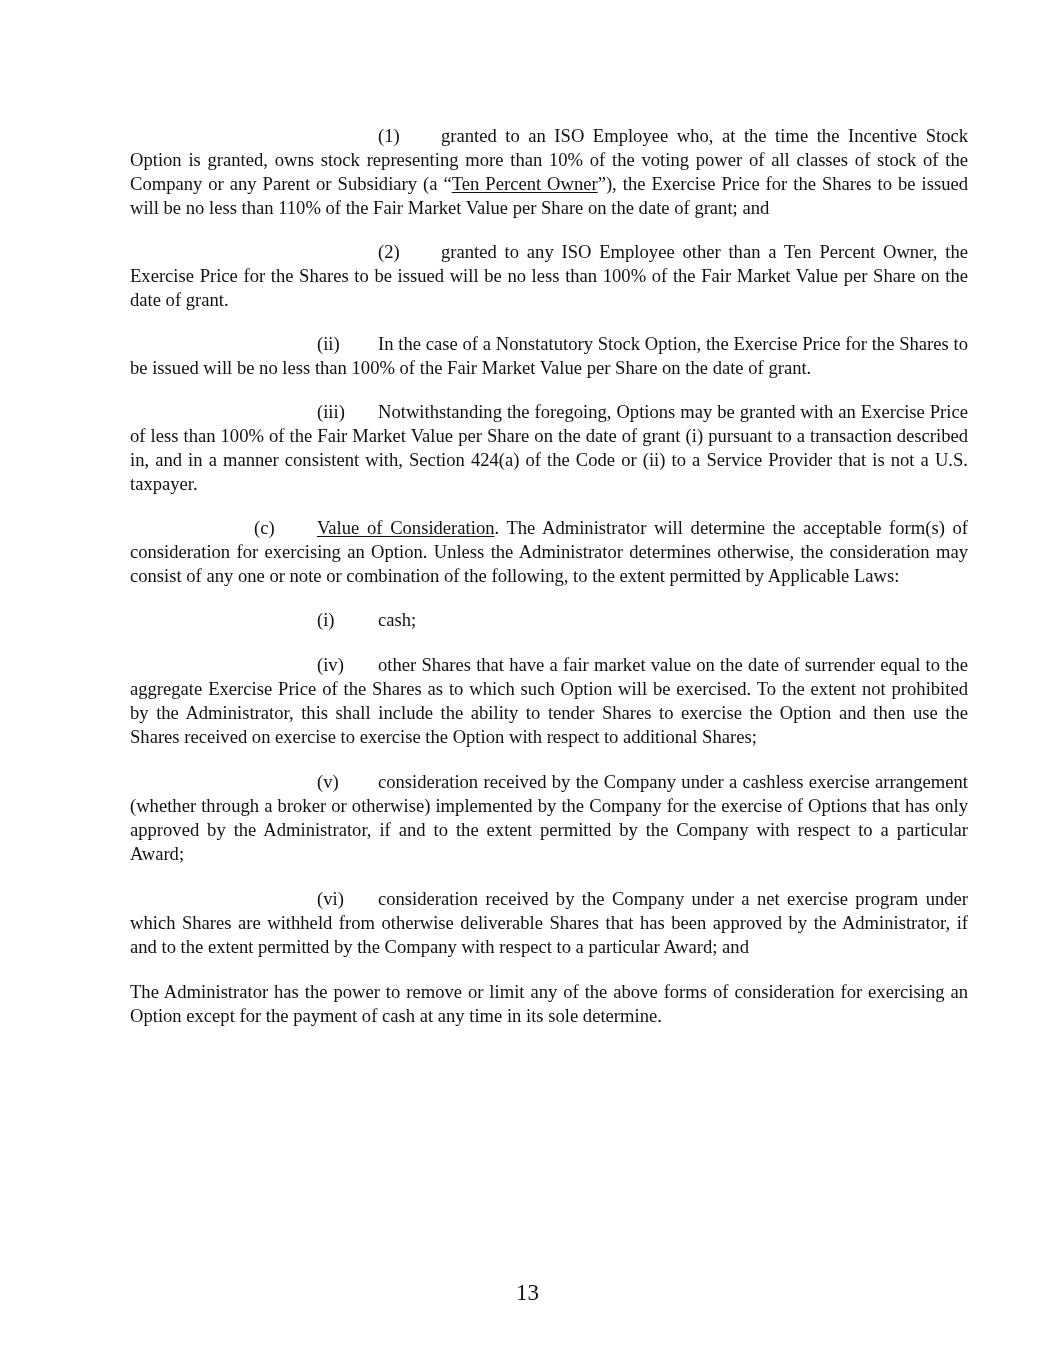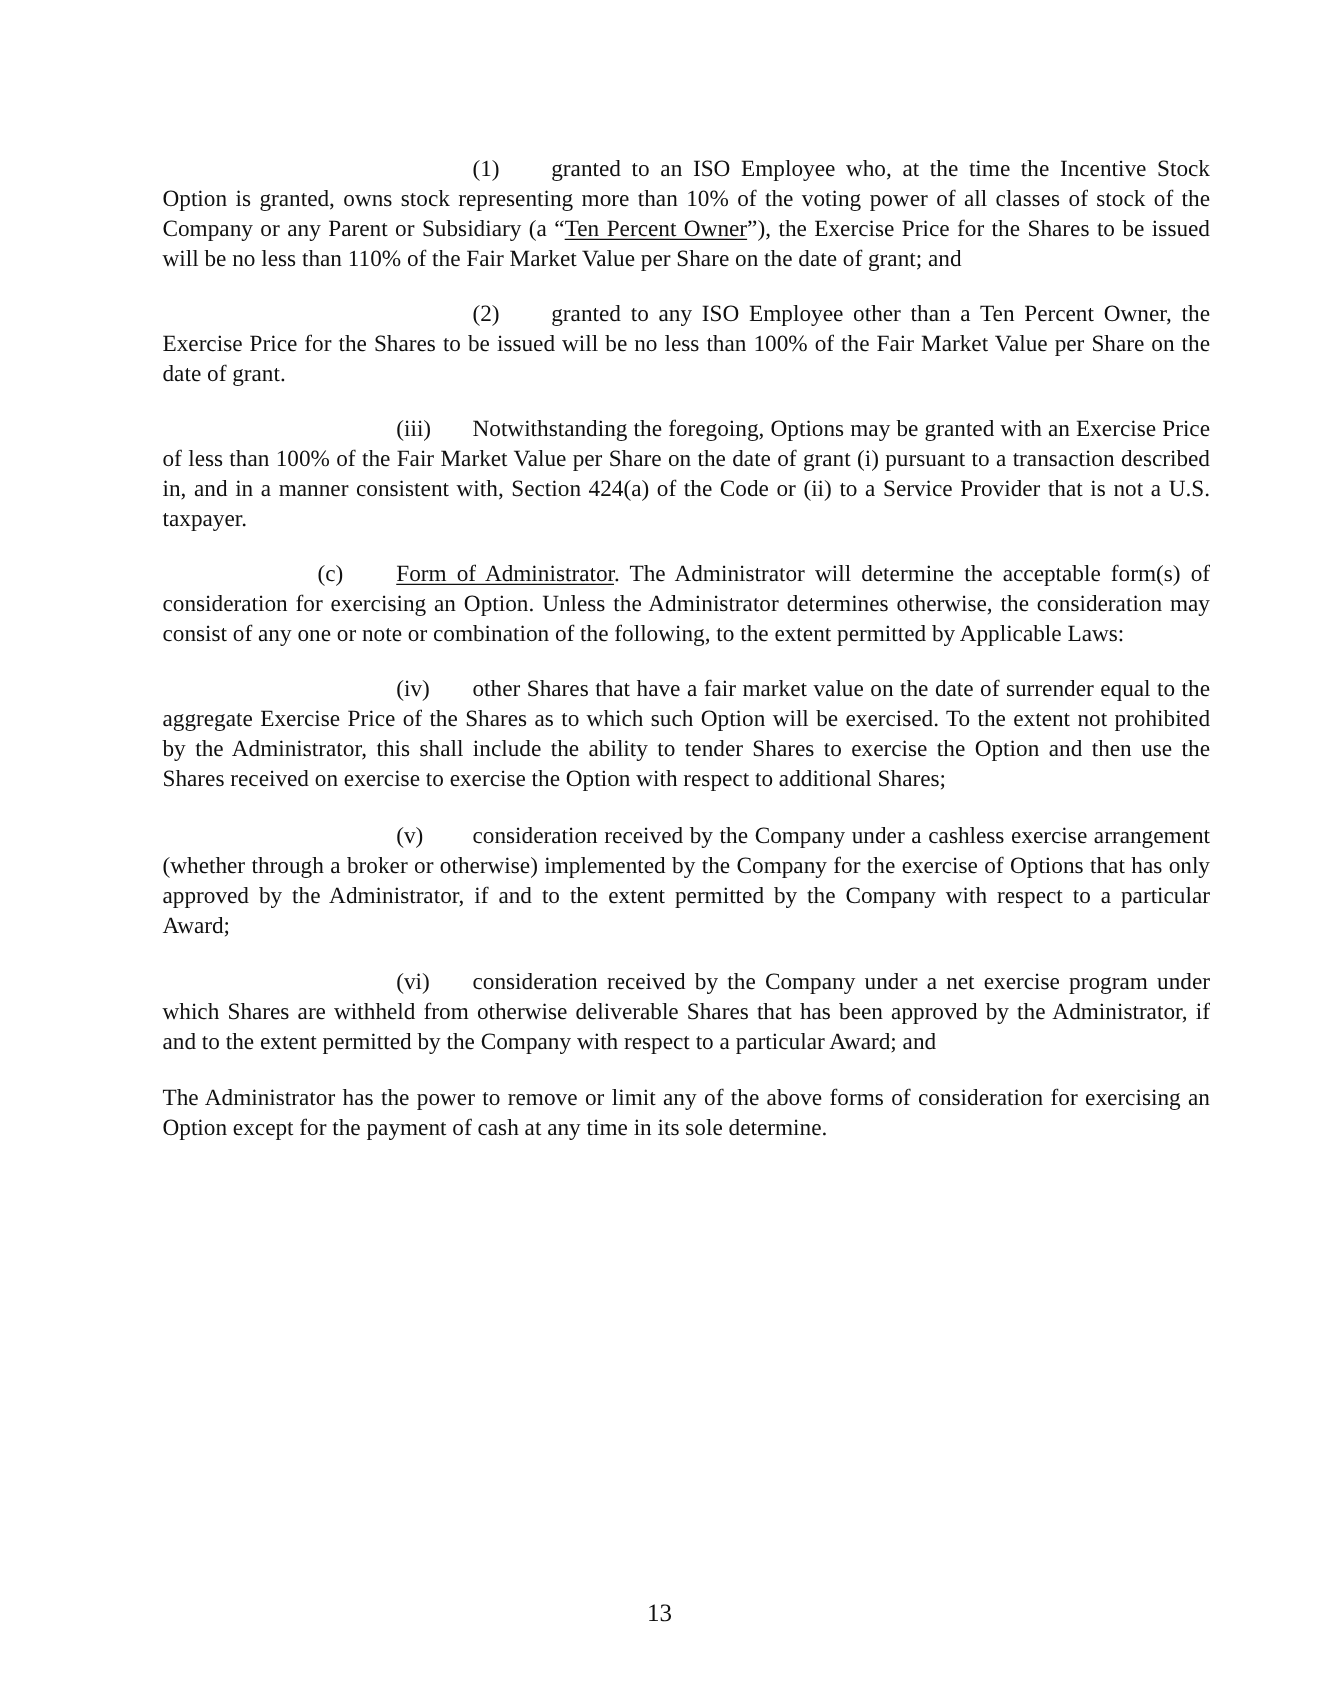--- a/index.html
+++ b/index.html
@@ -12,45 +12,51 @@
   .para { margin: 0 0 20px 0; text-align: justify; text-align-last: left; }
   .lbl { display: inline-block; }
   .l4 .lbl { margin-left: 248px; width: 63px; }
   .l3 .lbl { margin-left: 187px; width: 61px; }
   .l2 .lbl { margin-left: 124px; width: 63px; }
   .item { margin: 0 0 21px 0; }
   .item .lbl { margin-left: 187px; width: 61px; }
   u { text-decoration: underline; text-underline-offset: 2px; }
   .page-num {
     position: absolute; left: 0; width: 1055px; top: 1280px; text-align: center;
-    font-family: "Liberation Serif", "DejaVu Serif", serif; font-size: 20px; color: #111111;
+    font-family: "Liberation Serif", "DejaVu Serif", serif; font-size: 23px; color: #111111;
   }
 </style>
 </head>
 <body>
 
 <div class="page">
 
   <p class="para l4" style="margin-bottom:20px;">
     <span class="lbl">(1)</span><span>granted to an ISO Employee who, at the time the Incentive Stock Option is granted, owns stock representing more than 10% of the voting power of all classes of stock of the Company or any Parent or Subsidiary (a “</span><u>Ten Percent Owner</u><span>”), the Exercise Price for the Shares to be issued will be no less than 110% of the Fair Market Value per Share on the date of grant; and</span>
   </p>
 
   <p class="para l4">
     <span class="lbl">(2)</span><span>granted to any ISO Employee other than a Ten Percent Owner, the Exercise Price for the Shares to be issued will be no less than 100% of the Fair Market Value per Share on the date of grant.</span>
   </p>
 
+  <p class="para l3">
+    <span class="lbl">(ii)</span><span>In the case of a Nonstatutory Stock Option, the Exercise Price for the Shares to be issued will be no less than 100% of the Fair Market Value per Share on the date of grant.</span>
+  </p>
 
   <p class="para l3">
     <span class="lbl">(iii)</span><span>Notwithstanding the foregoing, Options may be granted with an Exercise Price of less than 100% of the Fair Market Value per Share on the date of grant (i) pursuant to a transaction described in, and in a manner consistent with, Section 424(a) of the Code or (ii) to a Service Provider that is not a U.S. taxpayer.</span>
   </p>
 
   <p class="para l2">
-    <span class="lbl">(c)</span><u>Form of Administrator</u><span>. The Administrator will determine the acceptable form(s) of consideration for exercising an Option. Unless the Administrator determines otherwise, the consideration may consist of any one or note or combination of the following, to the extent permitted by Applicable Laws:</span>
+    <span class="lbl">(c)</span><u>Value of Consideration</u><span>. The Administrator will determine the acceptable form(s) of consideration for exercising an Option. Unless the Administrator determines otherwise, the consideration may consist of any one or note or combination of the following, to the extent permitted by Applicable Laws:</span>
   </p>
 
+  <p class="para item">
+    <span class="lbl">(i)</span><span>cash;</span>
+  </p>
 
 
 
   <p class="para item">
     <span class="lbl">(iv)</span><span>other Shares that have a fair market value on the date of surrender equal to the aggregate Exercise Price of the Shares as to which such Option will be exercised. To the extent not prohibited by the Administrator, this shall include the ability to tender Shares to exercise the Option and then use the Shares received on exercise to exercise the Option with respect to additional Shares;</span>
   </p>
 
   <p class="para item">
     <span class="lbl">(v)</span><span>consideration received by the Company under a cashless exercise arrangement (whether through a broker or otherwise) implemented by the Company for the exercise of Options that has only approved by the Administrator, if and to the extent permitted by the Company with respect to a particular Award;</span>
   </p>

